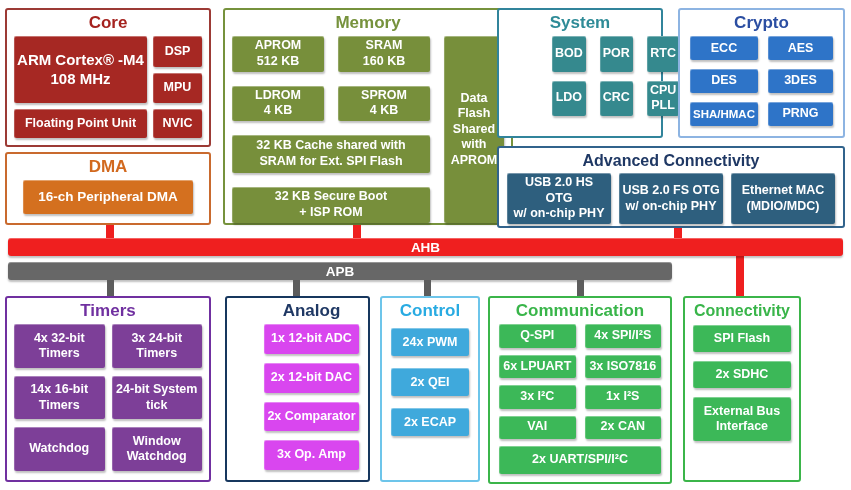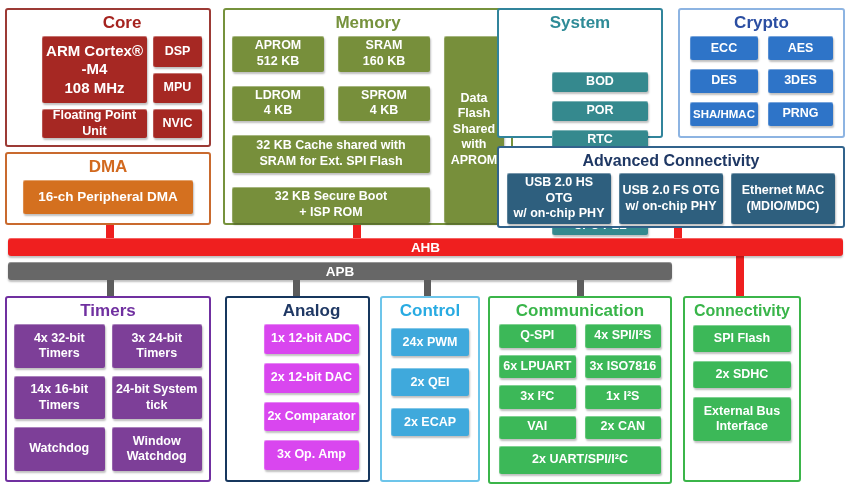--- a/index.html
+++ b/index.html
@@ -18,41 +18,41 @@
   }
   .box-body { flex: 1; }
   .blk {
     display: flex; align-items: center; justify-content: center;
     text-align: center; color: #fff; font-weight: bold; font-size: 12.5px;
     line-height: 1.25; white-space: pre-line; border-radius: 2px;
     box-shadow: inset 0 1px 0 rgba(255,255,255,.35), inset 1px 0 0 rgba(255,255,255,.2), 1px 2px 2px rgba(0,0,0,.25);
     padding: 2px 3px;
   }
   
-  .core { left: 5px; top: 8px; width: 206px; height: 139px; border: 2px solid #9C3A35; padding-left: 28px; }
+  .core { left: 5px; top: 8px; width: 206px; height: 139px; border: 2px solid #9C3A35; }
   .core .box-title { color: #A5231F; }
   .core .box-body { display: grid; grid-template-columns: 1fr 49px; grid-template-rows: 1fr 1fr 29px; gap: 6px; padding: 0 7px 7px; }
   .core .blk { background: #A62823; }
   .blk-arm { grid-row: 1 / 3; font-size: 15px; }
   
   .dma { left: 5px; top: 152px; width: 206px; height: 73px; border: 2px solid #C96A2E; }
   .dma .box-title { color: #D2691E; }
   .dma .box-body { padding: 0 16px 9px; display: flex; }
   .dma .blk { background: #D4701F; flex: 1; font-size: 13.5px; }
   
   .memory { left: 223px; top: 8px; width: 290px; height: 217px; border: 2px solid #76923C; }
   .memory .box-title { color: #76923C; }
   .memory .box-body { display: grid; grid-template-columns: 1fr 1fr 60px; grid-template-rows: 1fr 0.92fr 38px 36px; gap: 14px; padding: 0 7px 8px; }
   .memory .blk { background: #778F3B; }
   .blk-dataflash { grid-column: 3; grid-row: 1 / 5; }
   .blk-cache, .blk-boot { grid-column: 1 / 3; }
   
-  .system { left: 497px; top: 8px; width: 166px; height: 130px; border: 2px solid #31849B; gap: 36px; }
+  .system { left: 497px; top: 8px; width: 166px; height: 130px; border: 2px solid #31849B; }
   .system .box-title { color: #2E8B97; }
-  .system .box-body { display: grid; grid-template-columns: 1fr; grid-template-rows: repeat(3, 1fr); gap: 9px 14px; padding: 0 13px 10px; margin-left: 40px; }
+  .system .box-body { display: grid; grid-template-columns: 1fr 1fr 1fr; grid-template-rows: repeat(3, 1fr); gap: 9px 14px; padding: 0 13px 10px; margin-left: 40px; }
   .system .blk { background: #35898E; }
   
   .crypto { left: 678px; top: 8px; width: 167px; height: 130px; border: 2px solid #8DB4E2; }
   .crypto .box-title { color: #2B4EA2; }
   .crypto .box-body { display: grid; grid-template-columns: 1fr 1fr; grid-template-rows: repeat(3, 1fr); gap: 9px 10px; padding: 0 10px 10px; }
   .crypto .blk { background: #2E74C8; }
   .blk-shahmac { font-size: 11.5px; }
   
   .adv { left: 497px; top: 146px; width: 348px; height: 82px; border: 2px solid #31638C; }
   .adv .box-title { color: #1F3864; font-size: 16px; }

